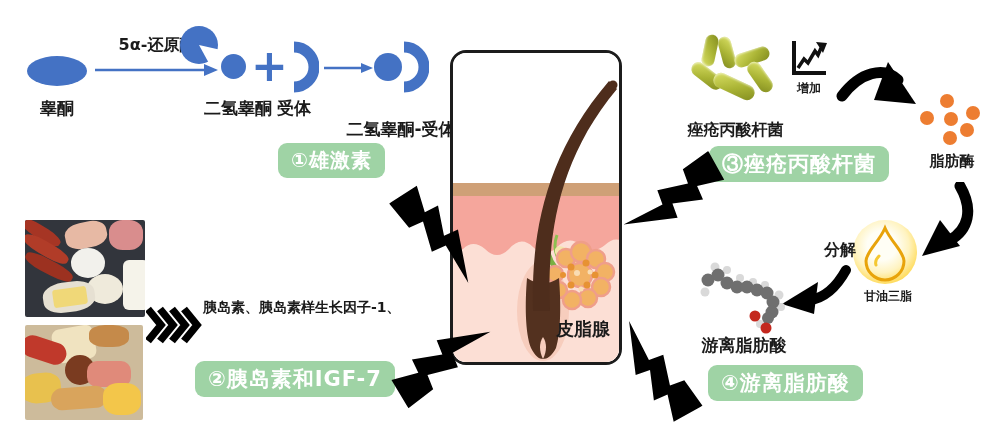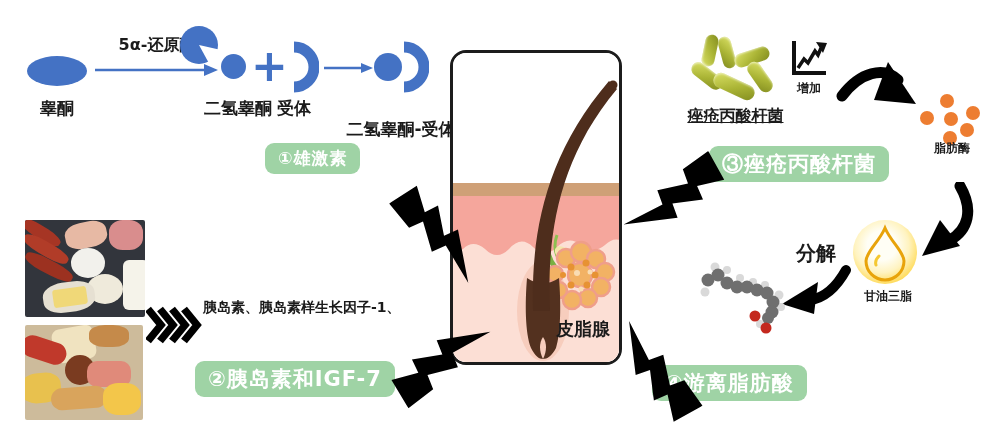--- a/index.html
+++ b/index.html
@@ -56,24 +56,24 @@
   </svg>
   <div class="abs blue-ellipse" style="left:374px; top:53px; width:28px; height:28px;"></div>
   <svg class="abs" style="left:393px; top:40px;" width="36" height="54" viewBox="0 0 36 54">
     <path d="M11,7 A20,20 0 1 1 11,47" stroke="#4472c4" stroke-width="11" fill="none"></path>
   </svg>
 
   <div class="abs lbl" style="left:203px; top:97px; width:70px; font-size:17px;">二氢睾酮</div>
   <div class="abs lbl" style="left:274px; top:97px; width:40px; font-size:17px;">受体</div>
   <div class="abs lbl" style="left:346px; top:97px; width:110px; font-size:17px;margin-top:21px;">二氢睾酮-受体</div>
 
-  <div class="factor" style="left:265px; top:143px; font-size:17px;">①雄激素</div>
+  <div class="factor" style="left:278px; top:143px; font-size:20px;">①雄激素</div>
   <div class="factor" style="left:195px; top:361px;">②胰岛素和IGF-7</div>
   <div class="factor" style="left:709px; top:146px;font-family:Liberation Serif, serif;">③痤疮丙酸杆菌</div>
-  <div class="factor" style="left:652px; top:365px;">④游离脂肪酸</div>
+  <div class="factor" style="left:708px; top:365px;">④游离脂肪酸</div>
 
   <div class="skinbox">
     <svg width="172" height="315" viewBox="0 0 172 315">
       <rect x="0" y="0" width="172" height="315" fill="#ffffff"></rect>
       <rect x="0" y="142" width="172" height="173" fill="#fcdfd5"></rect>
       <rect x="0" y="130" width="172" height="13" fill="#cfa077"></rect>
       <path d="M0,143 L172,143 L172,190 Q162,182 152,192 Q140,202 128,192 Q116,182 104,194 Q92,206 80,194 Q68,182 56,196 Q44,208 32,196 Q20,186 10,196 Q4,200 0,196 Z" fill="#f5a69c"></path>
       <ellipse cx="90" cy="258" rx="26" ry="50" fill="#f7cdbd"></ellipse>
       <path d="M98,178 C92,192 94,204 102,214" stroke="#7ab043" stroke-width="5" fill="none"></path>
       <path d="M104,182 C100,193 102,202 108,210" stroke="#8cc050" stroke-width="3" fill="none"></path>
@@ -161,21 +161,21 @@
   </div>
 
   <div class="abs" style="left:688px; top:27px; width:90px; height:82px;">
     <div class="cap" style="left:6px; top:17px; width:32px; height:13px; transform:rotate(-78deg);"></div>
     <div class="cap" style="left:23px; top:19px; width:32px; height:13px; transform:rotate(75deg);"></div>
     <div class="cap" style="left:46px; top:23px; width:36px; height:14px; transform:rotate(-18deg);"></div>
     <div class="cap" style="left:1px; top:42px; width:36px; height:14px; transform:rotate(38deg);"></div>
     <div class="cap" style="left:24px; top:52px; width:44px; height:15px; transform:rotate(25deg);"></div>
     <div class="cap" style="left:55px; top:43px; width:34px; height:14px; transform:rotate(55deg);"></div>
   </div>
-  <div class="abs lbl" style="left:683px; top:106px; width:105px; font-size:16px;text-decoration:underline;">痤疮丙酸杆菌</div>
+  <div class="abs lbl" style="left:683px; top:120px; width:105px; font-size:16px;">痤疮丙酸杆菌</div>
 
   <svg class="abs" style="left:789px; top:38px;" width="40" height="40" viewBox="0 0 40 40">
     <path d="M5,3 V35 H37" stroke="#111" stroke-width="4" fill="none"></path>
     <polyline points="9,30 15,21 19,25 26,13 29,17 32,10" stroke="#111" stroke-width="3.5" fill="none"></polyline>
     <polygon points="27,4 38,5 34,15" fill="#111"></polygon>
   </svg>
   <div class="abs lbl" style="left:789px; top:80px; width:40px; font-size:12px;">增加</div>
 
   <svg class="abs" style="left:836px; top:52px;" width="84" height="60" viewBox="0 0 84 60">
     <path d="M6,44 C24,20 48,14 62,28" stroke="#000" stroke-width="11" fill="none" stroke-linecap="round"></path>
@@ -185,35 +185,35 @@
   <svg class="abs" style="left:913px; top:90px;" width="72" height="60" viewBox="0 0 72 60">
     <g fill="#ed7d31">
       <circle cx="34" cy="11" r="7"></circle>
         <circle cx="14" cy="28" r="7"></circle>
         <circle cx="38" cy="29" r="7"></circle>
       <circle cx="60" cy="23" r="7"></circle>
         <circle cx="54" cy="40" r="7"></circle>
         <circle cx="37" cy="48" r="7"></circle>
     </g>
   </svg>
-  <div class="abs lbl" style="left:922px; top:140px; width:60px; font-size:12px;">脂肪酶</div>
+  <div class="abs lbl" style="left:922px; top:152px; width:60px; font-size:15px;">脂肪酶</div>
 
   <svg class="abs" style="left:916px; top:182px;" width="62" height="80" viewBox="0 0 62 80">
     <path d="M44,4 C58,28 52,48 34,58" stroke="#000" stroke-width="11" fill="none" stroke-linecap="round"></path>
     <polygon points="6,74 44,64 24,38" fill="#000"></polygon>
   </svg>
 
   <div class="abs" style="left:853px; top:220px; width:64px; height:64px; border-radius:50%; background:radial-gradient(circle at 45% 40%, #fffef5 28%, #fff3c0 52%, #ffd84d 78%, #fff7d0 100%);">
     <svg width="64" height="64" viewBox="0 0 64 64">
       <path d="M32,8 C26,22 13,32 13,41 A19,19 0 0 0 51,41 C51,32 38,22 32,8 Z" fill="none" stroke="#e8a30a" stroke-width="3"></path>
       <path d="M26,36 C23,39 22,42 23,45" stroke="#f5c832" stroke-width="3" fill="none" stroke-linecap="round"></path>
     </svg>
   </div>
   <div class="abs lbl" style="left:848px; top:288px; width:80px; font-size:12px;">甘油三脂</div>
-  <div class="abs lbl" style="left:796px; top:240px; font-size:20px;">分解</div>
+  <div class="abs lbl" style="left:824px; top:240px; font-size:16px;">分解</div>
 
   <svg class="abs" style="left:780px; top:262px;" width="72" height="56" viewBox="0 0 72 56">
     <path d="M66,8 C56,26 44,36 30,38" stroke="#000" stroke-width="10" fill="none" stroke-linecap="round"></path>
     <polygon points="2,42 38,20 34,52" fill="#000"></polygon>
   </svg>
 
   <svg class="abs" style="left:692px; top:258px;" width="100" height="80" viewBox="0 0 100 80">
     <g fill="#d9d9d9">
       <circle cx="23" cy="9" r="4.5"></circle>
         <circle cx="35" cy="12" r="4"></circle>
@@ -235,14 +235,15 @@
       <circle cx="75" cy="35" r="6.5"></circle>
         <circle cx="81" cy="44" r="6.5"></circle>
         <circle cx="80" cy="54" r="6.5"></circle>
       <circle cx="76" cy="60" r="6"></circle>
     </g>
     <g fill="#c4281e">
       <circle cx="63" cy="58" r="5.5"></circle>
         <circle cx="74" cy="70" r="5.5"></circle>
     </g>
   </svg>
+  <div class="abs lbl" style="left:694px; top:334px; width:100px; font-size:17px;">游离脂肪酸</div>
 
 </div>
 
 </body></html>

